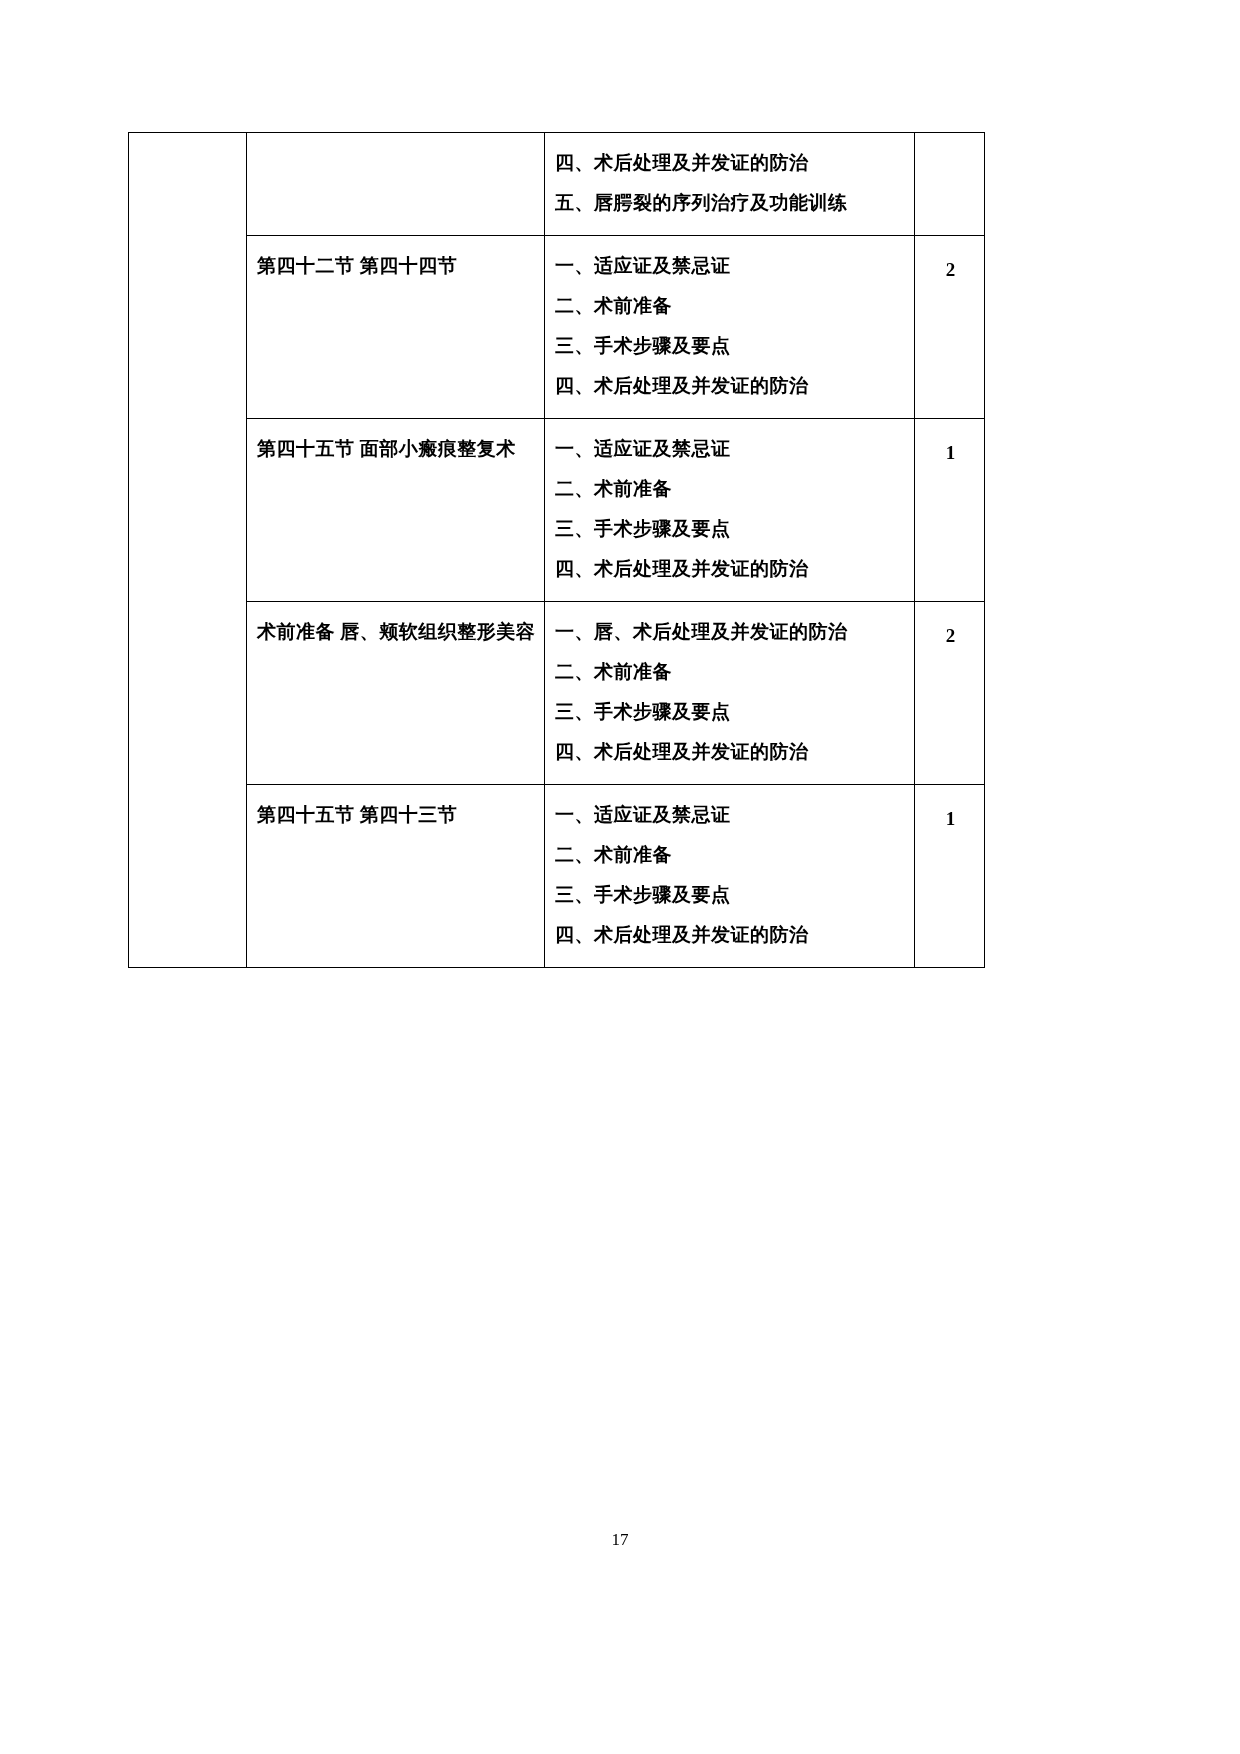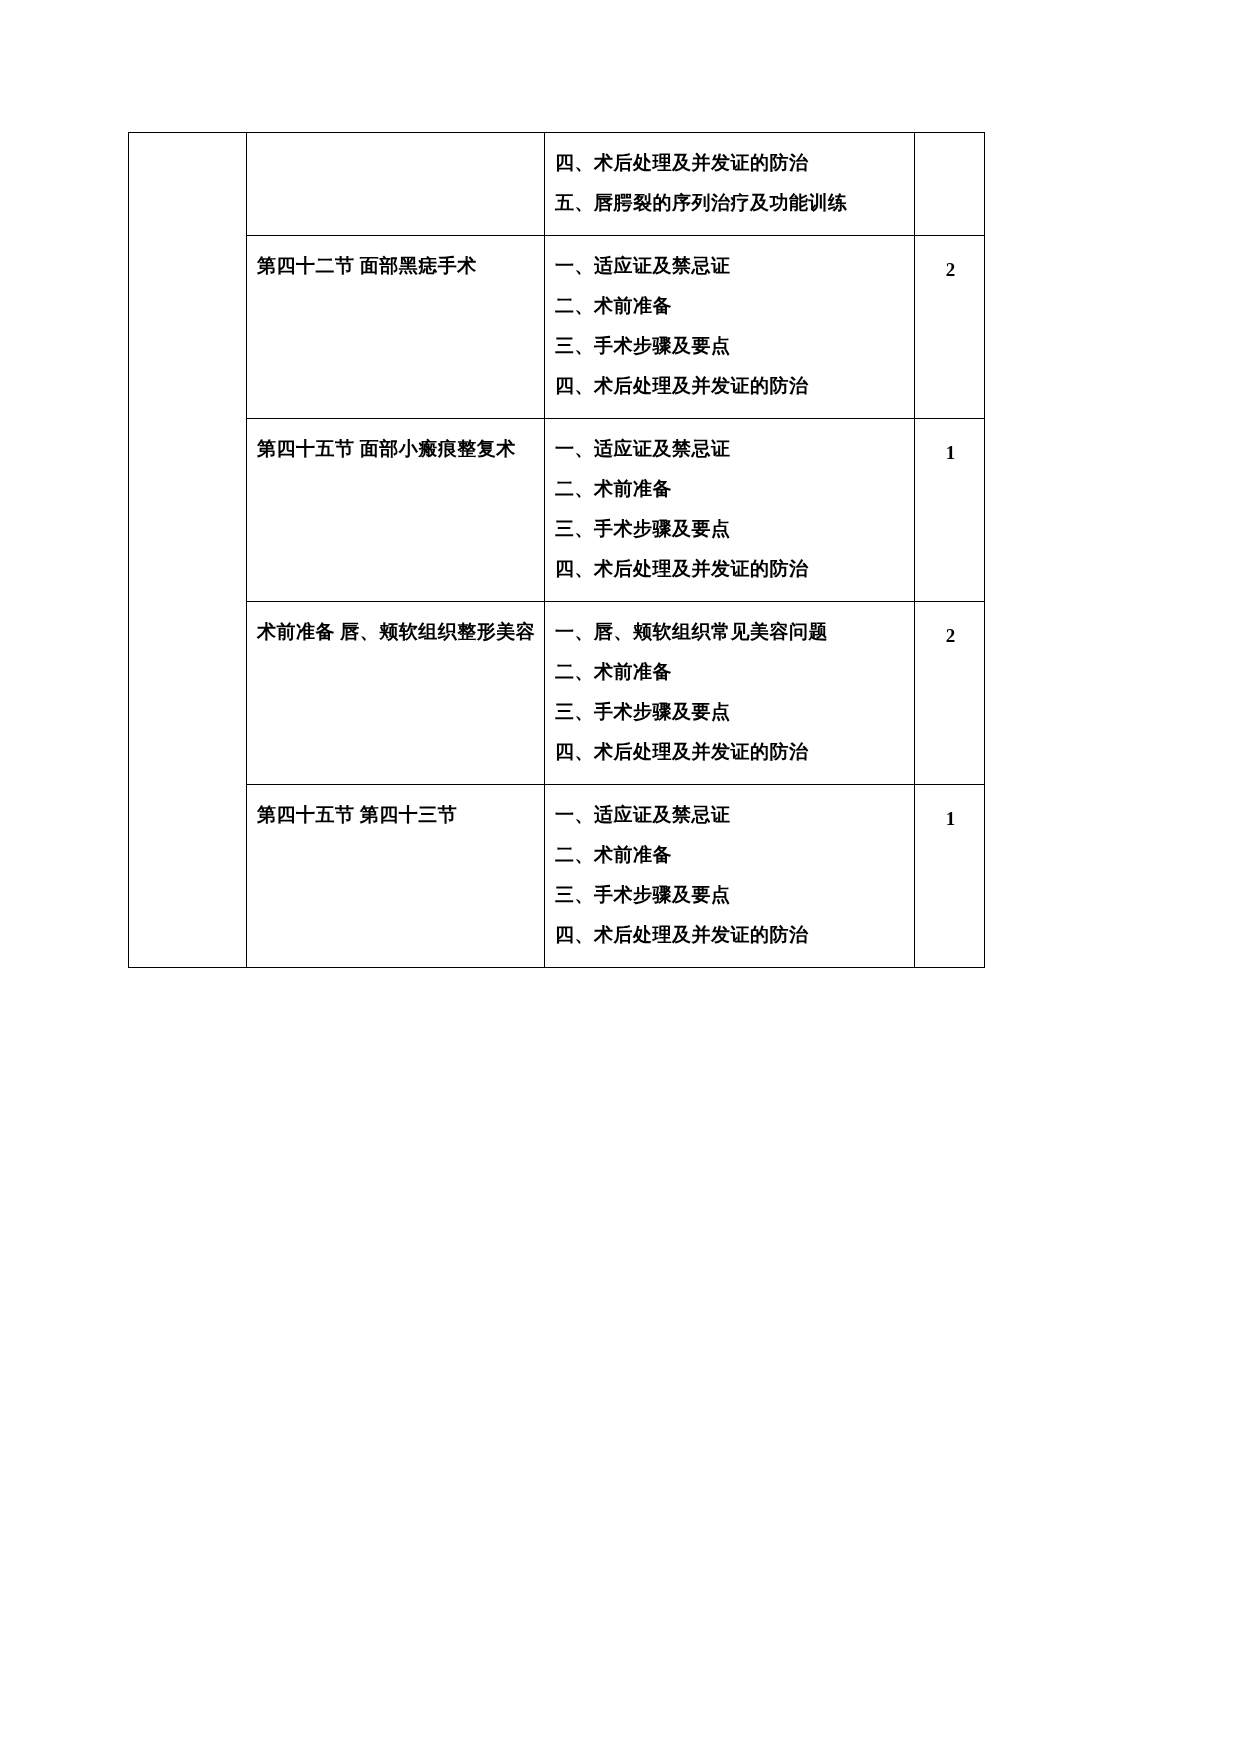--- a/index.html
+++ b/index.html
@@ -107,21 +107,21 @@
         <td>
           <div class="cell-inner center">
             <div class="hours"></div>
           </div>
         </td>
       </tr>
 
       <tr>
         <td>
           <div class="cell-inner">
-            <div class="sec-title">第四十二节  面部黑痣手术</div>
+            <div class="sec-title">第四十二节  第四十四节</div>
           </div>
         </td>
         <td>
           <div class="cell-inner">
             <div class="line">一、适应证及禁忌证</div>
             <div class="line">二、术前准备</div>
             <div class="line">三、手术步骤及要点</div>
             <div class="line">四、术后处理及并发证的防治</div>
           </div>
         </td>
@@ -154,21 +154,21 @@
       </tr>
 
       <tr>
         <td>
           <div class="cell-inner">
             <div class="sec-title">术前准备  唇、颊软组织整形美容</div>
           </div>
         </td>
         <td>
           <div class="cell-inner">
-            <div class="line">一、唇、颊软组织常见美容问题</div>
+            <div class="line">一、唇、术后处理及并发证的防治</div>
             <div class="line">二、术前准备</div>
             <div class="line">三、手术步骤及要点</div>
             <div class="line">四、术后处理及并发证的防治</div>
           </div>
         </td>
         <td>
           <div class="cell-inner center">
             <div class="hours">2</div>
           </div>
         </td>
@@ -190,14 +190,15 @@
         </td>
         <td>
           <div class="cell-inner center">
             <div class="hours">1</div>
           </div>
         </td>
       </tr>
     </tbody>
   </table>
 
+  <div class="page-number">17</div>
 
 </div>
 
 </body></html>

